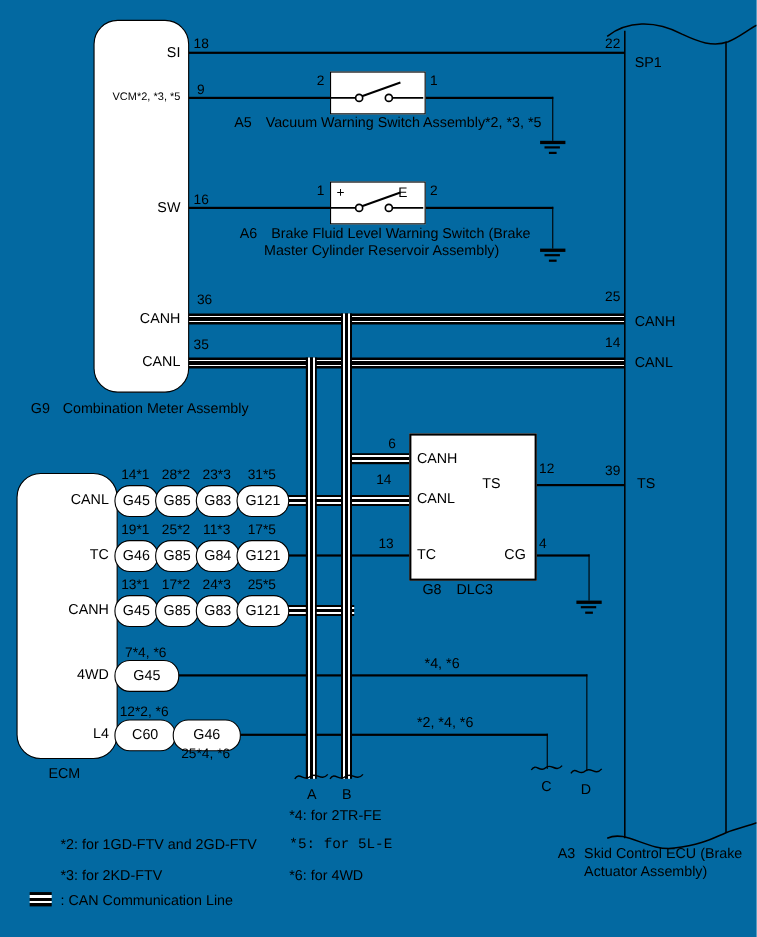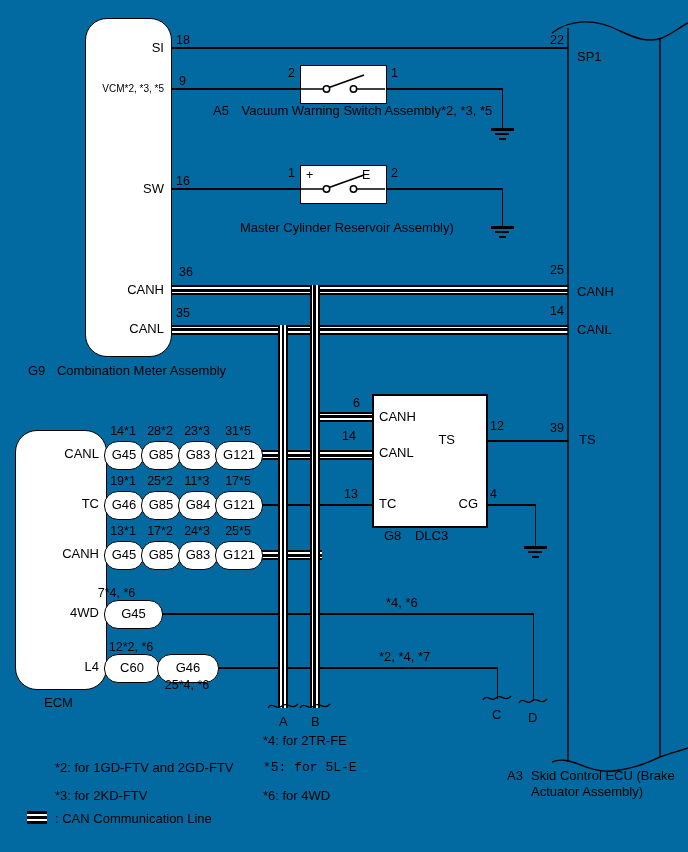--- a/index.html
+++ b/index.html
@@ -102,20 +102,24 @@
     <line x1="0" y1="24" x2="23" y2="24" stroke="#000" stroke-width="1.5"></line>
     <circle cx="26.5" cy="24" r="3.2" fill="#fff" stroke="#000" stroke-width="1.5"></circle>
     <circle cx="53.5" cy="24" r="3.2" fill="#fff" stroke="#000" stroke-width="1.5"></circle>
     <line x1="29" y1="22.5" x2="64" y2="10" stroke="#000" stroke-width="1.8"></line>
     <line x1="57" y1="24" x2="85" y2="24" stroke="#000" stroke-width="1.5"></line>
   </svg>
   <span class="t pn" style="left:306px;top:168px;">+</span>
   <span class="t pn" style="left:362px;top:168px;">E</span>
   <span class="tr pn" style="left:279px;top:166px;width:16px;">1</span>
   <span class="t pn" style="left:391px;top:166px;">2</span>
+  <span class="t" style="left:218px;top:205px;">
+    <span>A6</span>
+    <span style="margin-left:9px;">Brake Fluid Level Warning Switch (Brake</span>
+  </span>
   <span class="t" style="left:240px;top:221px;">Master Cylinder Reservoir Assembly)</span>
   <div class="gnd" style="left:490px;top:226px;">
       <i></i>
       <i></i>
       <i></i>
     </div>
 
   <div class="dbox" style="left:372px;top:394px;width:112px;height:130px;"></div>
   <span class="t" style="left:379px;top:410px;">CANH</span>
   <span class="t" style="left:379px;top:446px;">CANL</span>
@@ -165,30 +169,30 @@
 
   <span class="tc pn" style="left:104px;top:524px;width:38px;">13*1</span>
   <span class="tc pn" style="left:141px;top:524px;width:38px;">17*2</span>
   <span class="tc pn" style="left:178px;top:524px;width:38px;">24*3</span>
   <span class="tc pn" style="left:215px;top:524px;width:46px;">25*5</span>
   <div class="oval" style="left:104px;top:541px;width:38px;">G45</div>
   <div class="oval" style="left:141px;top:541px;width:38px;">G85</div>
   <div class="oval" style="left:178px;top:541px;width:38px;">G83</div>
   <div class="oval" style="left:215px;top:541px;width:46px;">G121</div>
 
-  <span class="tc pn" style="left:88px;top:586px;width:57px;">7*4, *6</span>
+  <span class="tc pn" style="left:104px;top:586px;width:57px;">7*4, *6</span>
   <div class="oval" style="left:104px;top:600px;width:57px;">G45</div>
 
   <span class="tc pn" style="left:104px;top:640px;width:54px;">12*2, *6</span>
   <span class="tc pn" style="left:157px;top:640px;width:60px;margin-top:38px;">25*4, *6</span>
   <div class="oval" style="left:104px;top:654px;width:54px;">C60</div>
   <div class="oval" style="left:157px;top:654px;width:60px;">G46</div>
 
   <span class="t" style="left:386px;top:596px;">*4, *6</span>
-  <span class="t" style="left:379px;top:650px;">*2, *4, *7</span>
+  <span class="t" style="left:379px;top:650px;">*2, *4, *6</span>
 
   <svg class="ovl" style="left:267px;top:700px;" width="32" height="12" viewBox="0 0 32 12">
     <path d="M1 8 C5 1 10 11 15 6 C20 1 25 11 31 4" fill="none" stroke="#000" stroke-width="1.3"></path>
     </svg>
   <svg class="ovl" style="left:299px;top:700px;" width="32" height="12" viewBox="0 0 32 12">
     <path d="M1 8 C5 1 10 11 15 6 C20 1 25 11 31 4" fill="none" stroke="#000" stroke-width="1.3"></path>
     </svg>
   <svg class="ovl" style="left:482px;top:692px;" width="30" height="12" viewBox="0 0 30 12">
     <path d="M1 8 C5 1 9 11 14 6 C19 1 23 11 29 4" fill="none" stroke="#000" stroke-width="1.3"></path>
     </svg>

